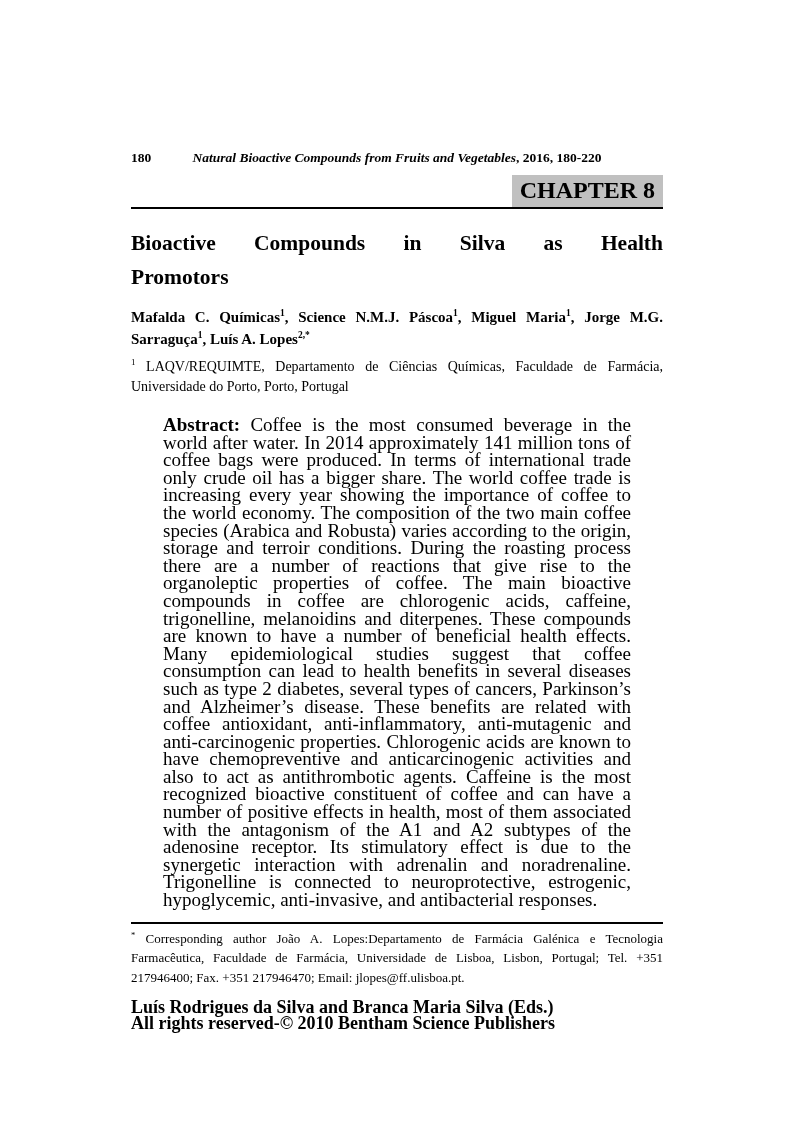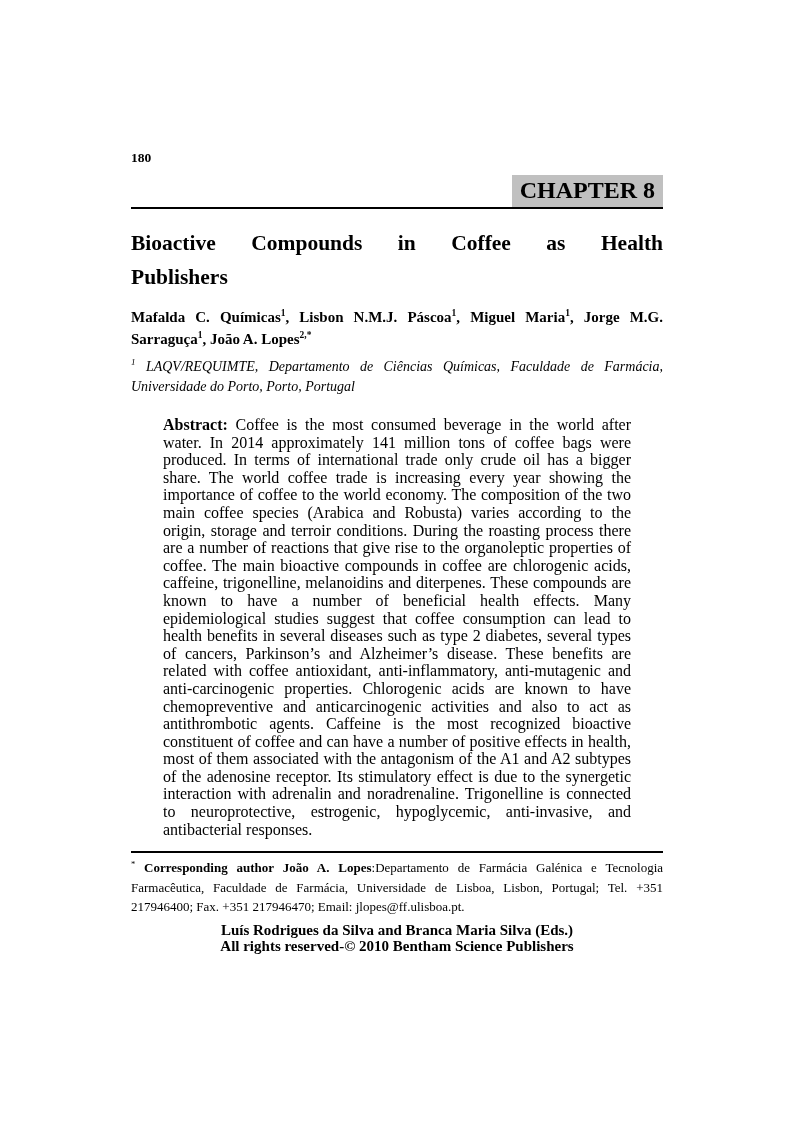--- a/index.html
+++ b/index.html
@@ -60,78 +60,77 @@
     font-size: 15px;
     font-weight: bold;
     line-height: 22px;
     text-align: justify;
   }
   .authors sup { font-size: 9.5px; vertical-align: super; line-height: 0; }
 
   
   .affiliations { margin-top: 7px; }
   .affiliation {
-    font-style: italic;
     font-size: 14px;
     line-height: 20px;
     text-align: justify;
     margin-bottom: 4px;
   }
   .affiliation sup { font-size: 9px; vertical-align: super; line-height: 0; }
 
   
   .abstract {
     margin: 19px 32px 0 32px;
-    font-size: 16px;
+    font-size: 19px;
     line-height: 17.6px;
     text-align: justify;
   }
   .abstract-label { font-weight: bold; }
 
   
   .footnote-rule { border: none; border-top: 2px solid #000; margin-top: 13px; }
   .footnote {
     margin-top: 5px;
     font-size: 13px;
     line-height: 19.5px;
     text-align: justify;
   }
   .footnote sup { font-size: 8.5px; vertical-align: super; line-height: 0; }
-  .footnote .fn-bold { font-weight: bold; }
+  .footnote .fn-bold { font-weight: normal; }
 
   
   .footer {
-    margin-top: 5px;
-    font-size: 15px;
+    margin-top: 12px;
+    font-size: 18px;
     font-weight: bold;
     line-height: 16px;
-    text-align: center;
   }
 </style>
 </head>
 <body>
 
 <div class="page">
   <div class="content">
 
     <div class="running-head">
       <span class="page-number">180</span>
+      <div class="running-title"><span class="rt-italic">Natural Bioactive Compounds from Fruits and Vegetables</span><span>, 2016, 180-220</span></div>
     </div>
 
     <div class="badge-row">
       <span class="chapter-badge">CHAPTER 8</span>
     </div>
     <hr class="top-rule">
 
     <div class="article-title">
-      <div class="title-line-1">Bioactive Compounds in Coffee as Health</div>
-      <div class="title-line-2">Publishers</div>
+      <div class="title-line-1">Bioactive Compounds in Silva as Health</div>
+      <div class="title-line-2">Promotors</div>
     </div>
 
-    <div class="authors"><span><span>Mafalda C. Químicas</span><sup>1</sup><span>, </span></span><span><span>Lisbon N.M.J. Páscoa</span><sup>1</sup><span>, </span></span><span><span>Miguel Maria</span><sup>1</sup><span>, </span></span><span><span>Jorge M.G. Sarraguça</span><sup>1</sup><span>, </span></span><span><span>João A. Lopes</span><sup>2,*</sup><span></span></span></div>
+    <div class="authors"><span><span>Mafalda C. Químicas</span><sup>1</sup><span>, </span></span><span><span>Science N.M.J. Páscoa</span><sup>1</sup><span>, </span></span><span><span>Miguel Maria</span><sup>1</sup><span>, </span></span><span><span>Jorge M.G. Sarraguça</span><sup>1</sup><span>, </span></span><span><span>Luís A. Lopes</span><sup>2,*</sup><span></span></span></div>
 
     <div class="affiliations">
       <div class="affiliation"><sup>1</sup><span> LAQV/REQUIMTE, Departamento de Ciências Químicas, Faculdade de Farmácia, Universidade do Porto, Porto, Portugal</span></div>
     </div>
 
     <div class="abstract"><span class="abstract-label">Abstract:</span><span> Coffee is the most consumed beverage in the world after water. In 2014 approximately 141 million tons of coffee bags were produced. In terms of international trade only crude oil has a bigger share. The world coffee trade is increasing every year showing the importance of coffee to the world economy. The composition of the two main coffee species (Arabica and Robusta) varies according to the origin, storage and terroir conditions. During the roasting process there are a number of reactions that give rise to the organoleptic properties of coffee. The main bioactive compounds in coffee are chlorogenic acids, caffeine, trigonelline, melanoidins and diterpenes. These compounds are known to have a number of beneficial health effects. Many epidemiological studies suggest that coffee consumption can lead to health benefits in several diseases such as type 2 diabetes, several types of cancers, Parkinson’s and Alzheimer’s disease. These benefits are related with coffee antioxidant, anti-inflammatory, anti-mutagenic and anti-carcinogenic properties. Chlorogenic acids are known to have chemopreventive and anticarcinogenic activities and also to act as antithrombotic agents. Caffeine is the most recognized bioactive constituent of coffee and can have a number of positive effects in health, most of them associated with the antagonism of the A1 and A2 subtypes of the adenosine receptor. Its stimulatory effect is due to the synergetic interaction with adrenalin and noradrenaline. Trigonelline is connected to neuroprotective, estrogenic, hypoglycemic, anti-invasive, and antibacterial responses.</span></div>
 
     <hr class="footnote-rule">
     <div class="footnote"><sup>*</sup><span class="fn-bold"> Corresponding author João A. Lopes</span><span>:Departamento de Farmácia Galénica e Tecnologia Farmacêutica, Faculdade de Farmácia, Universidade de Lisboa, Lisbon, Portugal; Tel. +351 217946400; Fax. +351 217946470; Email: jlopes@ff.ulisboa.pt.</span></div>
 

